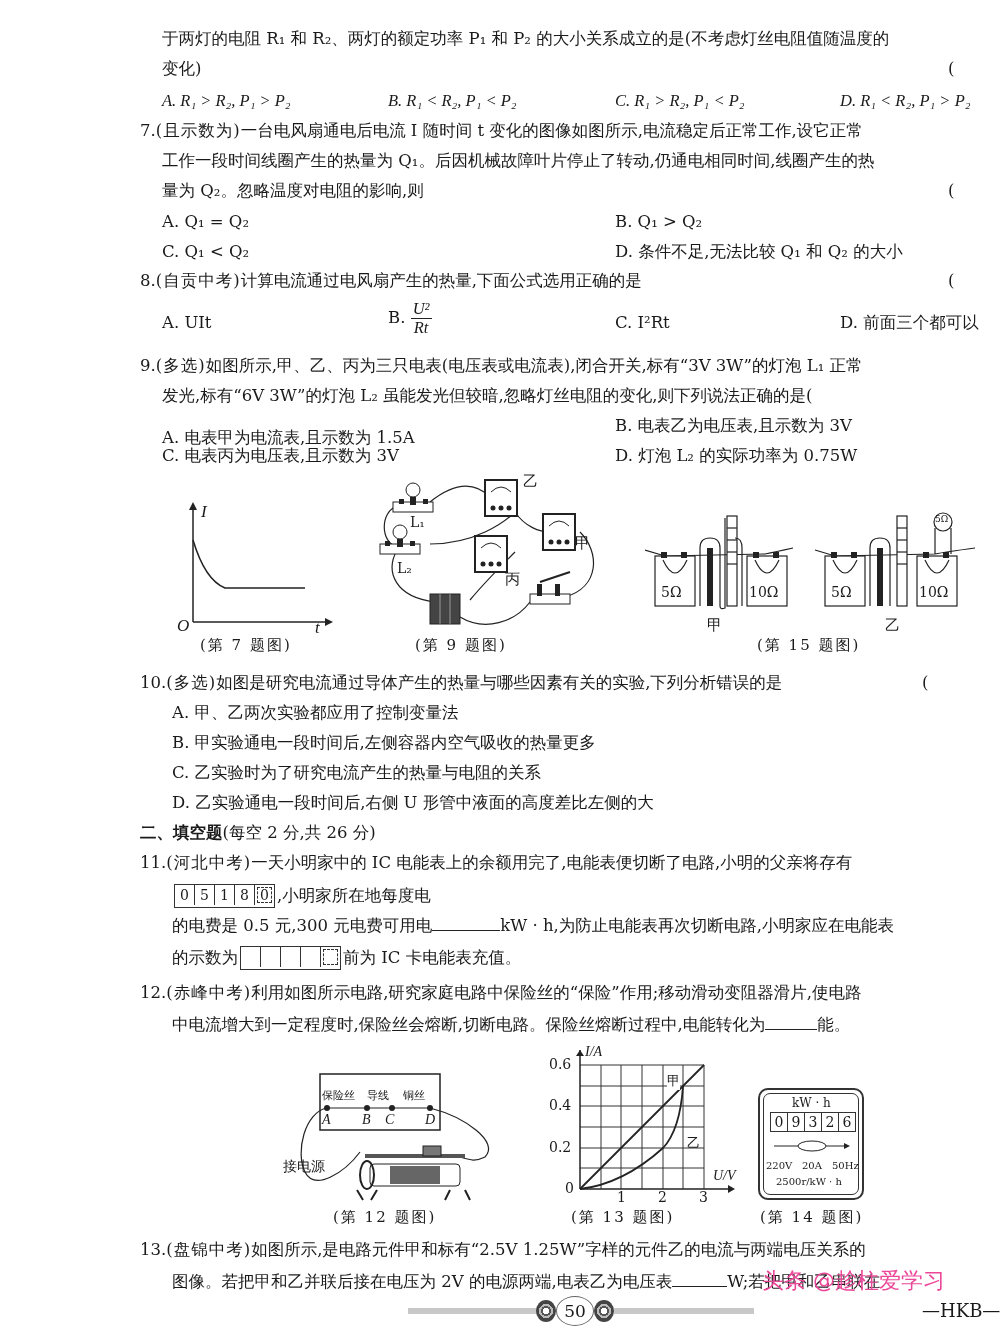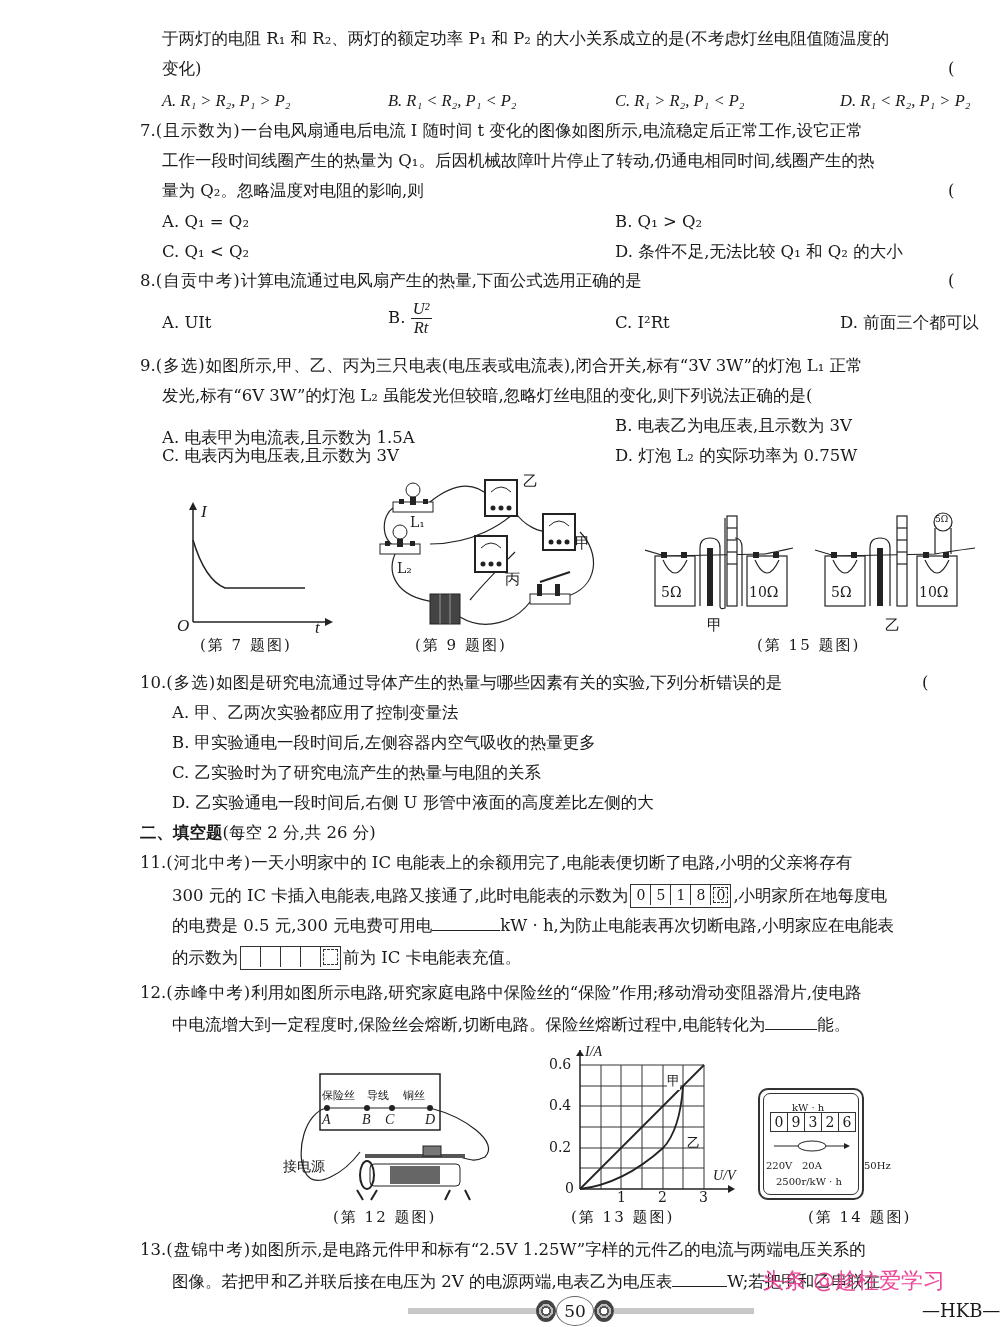--- a/index.html
+++ b/index.html
@@ -218,21 +218,21 @@
 <div class="opt" style="left:172px;top:792px;">D. 乙实验通电一段时间后,右侧 U 形管中液面的高度差比左侧的大</div>
 
 <div class="line" style="left:140px;top:822px;">
   <span class="section">二、填空题</span><span>(每空 2 分,共 26 分)</span>
 </div>
 
 <div class="line" style="left:140px;top:852px;">
   <span>11.</span><span class="src">(河北中考)</span><span>一天小明家中的 IC 电能表上的余额用完了,电能表便切断了电路,小明的父亲将存有</span>
 </div>
 <div class="line" style="left:172px;top:884px;">
-  <span>300 元的 IC 卡插入电能表,电路又接通了,此时电能表的示数为</span><span class="digits">
+  <span class="digits">
       <span>0</span>
       <span>5</span>
       <span>1</span>
       <span>8</span>
       <span class="dash">0</span>
     </span><span>,小明家所在地每度电</span>
 </div>
 <div class="line" style="left:172px;top:914px;">
   <span>的电费是 0.5 元,300 元电费可用电</span><span class="blank" style="width:68px;"></span><span>kW · h,为防止电能表再次切断电路,小明家应在电能表</span>
 </div>
@@ -314,39 +314,39 @@
   <span style="position:absolute;left:115px;top:139px;font-size:14px;">2</span>
   <span style="position:absolute;left:156px;top:139px;font-size:14px;">3</span>
   <span class="i" style="position:absolute;left:170px;top:118px;font-size:14px;">U/V</span>
   <span style="position:absolute;left:124px;top:22px;font-size:13px;background:#fff;">甲</span>
   <span style="position:absolute;left:144px;top:84px;font-size:13px;">乙</span>
 </div>
 <div class="caption" style="left:571px;top:1208px;">(第 13 题图)</div>
 
 <div class="fig" style="left:758px;top:1088px;width:106px;height:112px;border:2px solid #333;border-radius:10px;box-sizing:border-box;">
   <div style="position:absolute;left:3px;top:3px;right:3px;bottom:3px;border:1px solid #333;border-radius:7px;"></div>
-  <span style="position:absolute;left:32px;top:6px;font-size:10px;margin-top:6px;">kW · h</span>
+  <span style="position:absolute;left:32px;top:6px;font-size:12px;">kW · h</span>
   <div style="position:absolute;left:10px;top:22px;display:flex;border:1.5px solid #333;">
     <span style="width:16px;height:18px;border-right:1px solid #333;text-align:center;font-size:14px;line-height:18px;">0</span>
     <span style="width:16px;height:18px;border-right:1px solid #333;text-align:center;font-size:14px;line-height:18px;">9</span>
     <span style="width:16px;height:18px;border-right:1px solid #333;text-align:center;font-size:14px;line-height:18px;">3</span>
     <span style="width:16px;height:18px;border-right:1px solid #333;text-align:center;font-size:14px;line-height:18px;">2</span>
     <span style="width:16px;height:18px;text-align:center;font-size:14px;line-height:18px;">6</span>
   </div>
   <svg style="position:absolute;left:12px;top:48px;" width="80" height="16" viewBox="0 0 80 16">
     <line x1="2" y1="8" x2="74" y2="8" stroke="#222" stroke-width="1"></line>
     <polygon points="72,5 78,8 72,11" fill="#222"></polygon>
     <ellipse cx="40" cy="8" rx="14" ry="5" fill="#fff" stroke="#222"></ellipse>
   </svg>
   <span style="position:absolute;left:6px;top:70px;font-size:10px;">220V</span>
   <span style="position:absolute;left:42px;top:70px;font-size:10px;">20A</span>
-  <span style="position:absolute;left:72px;top:70px;font-size:10px;margin-left:32px;">50Hz</span>
+  <span style="position:absolute;left:72px;top:70px;font-size:10px;">50Hz</span>
   <span style="position:absolute;left:16px;top:86px;font-size:10px;">2500r/kW · h</span>
 </div>
-<div class="caption" style="left:760px;top:1208px;margin-left:48px;">(第 14 题图)</div>
+<div class="caption" style="left:760px;top:1208px;">(第 14 题图)</div>
 
 <div class="line" style="left:140px;top:1239px;">
   <span>13.</span><span class="src">(盘锦中考)</span><span>如图所示,是电路元件甲和标有“2.5V   1.25W”字样的元件乙的电流与两端电压关系的</span>
 </div>
 <div class="line" style="left:172px;top:1270px;">
   <span>图像。若把甲和乙并联后接在电压为 2V 的电源两端,电表乙为电压表</span><span class="blank" style="width:55px;"></span><span>W;若把甲和乙串联在</span>
 </div>
 
 <div class="footer-bar" style="left:408px;top:1308px;width:130px;"></div>
 <div class="rosette" style="left:536px;top:1300px;"></div>

